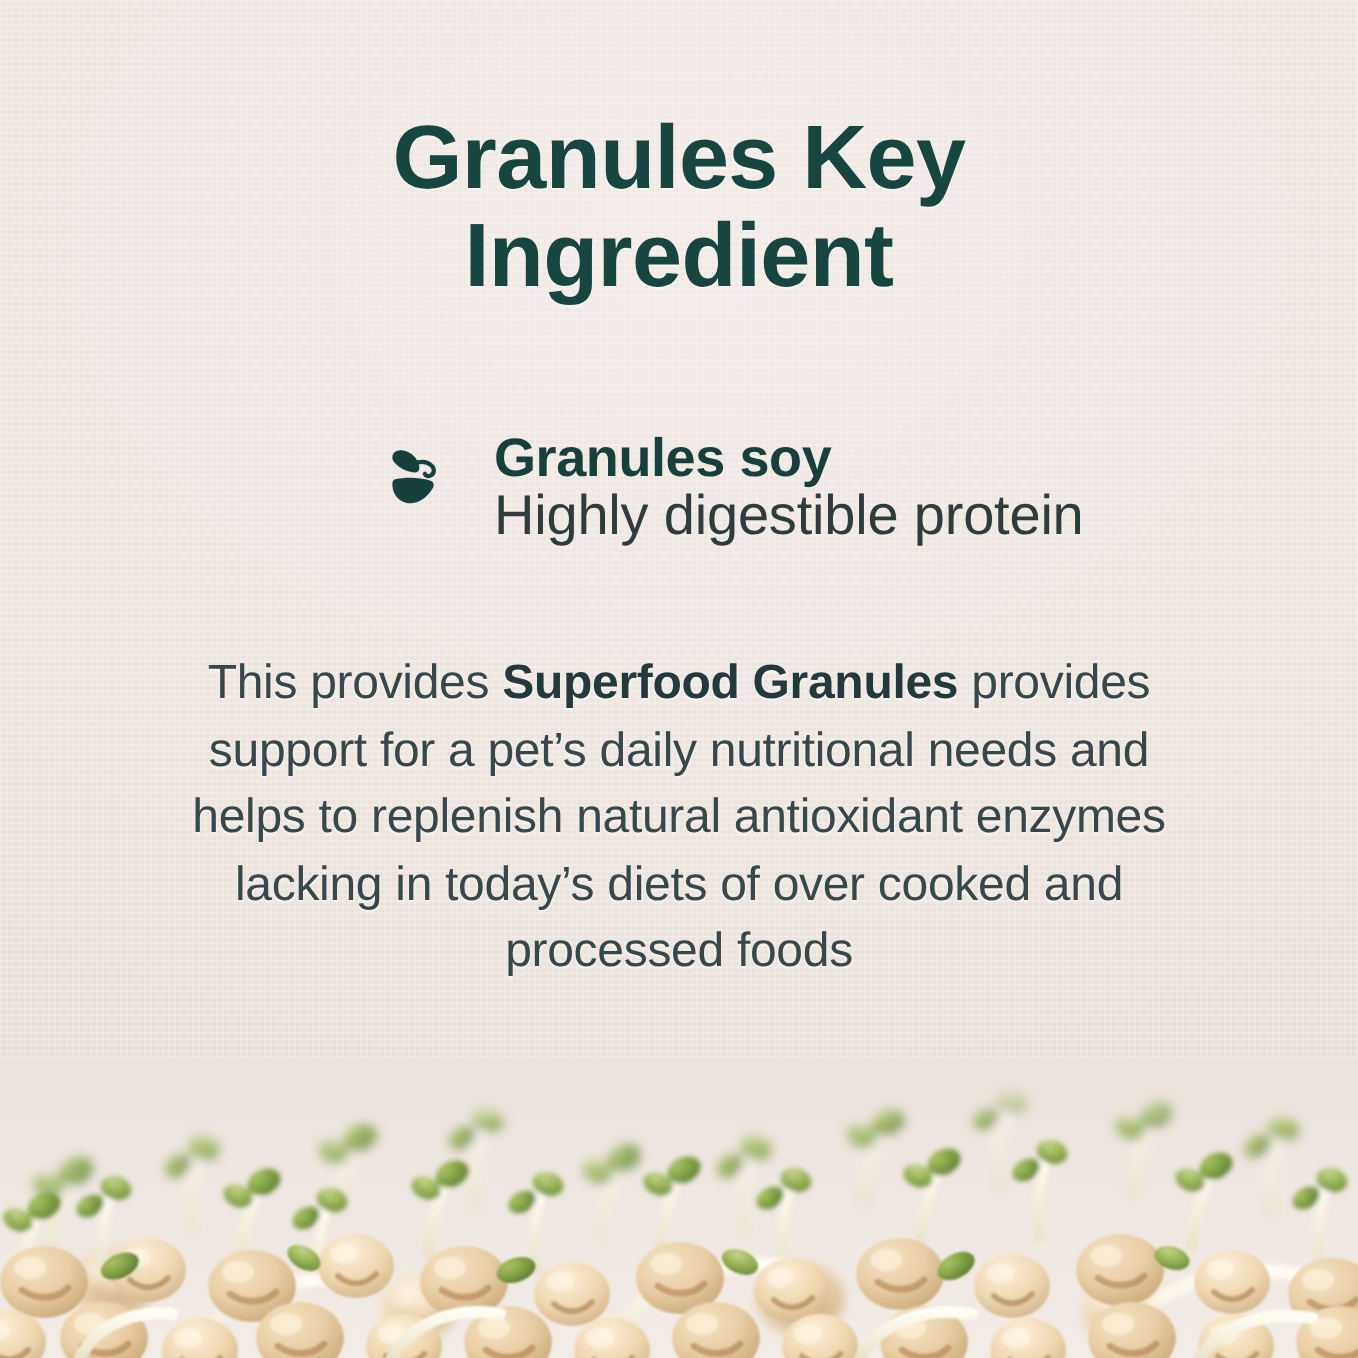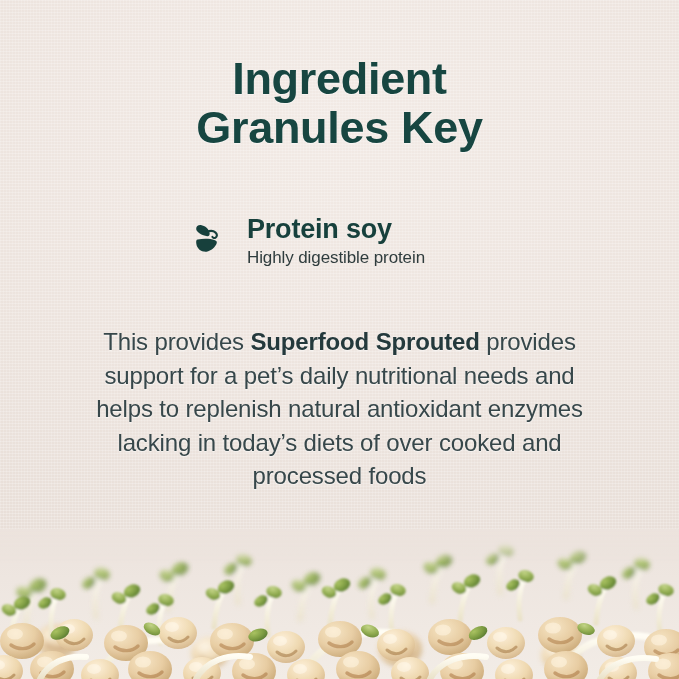--- a/index.html
+++ b/index.html
@@ -44,21 +44,21 @@
   .ki-name{
     color:#17403c;
     font-size:27px;
     font-weight:bold;
     line-height:30px;
     letter-spacing:-.2px;
     white-space:nowrap;
   }
   .ki-desc{
     color:#2f3c3d;
-    font-size:17px;
+    font-size:28px;
     font-weight:normal;
     line-height:28px;
     letter-spacing:-.1px;
     white-space:nowrap;
   }
 
   
   #body-copy{
     position:absolute; top:325px; left:90px; width:499px;
     text-align:center;
@@ -83,22 +83,22 @@
     background:linear-gradient(180deg,#ece3dd 0%, rgba(236,227,221,.75) 45%, rgba(236,227,221,0) 100%);
     pointer-events:none;
   }
 </style>
 </head>
 <body>
 
 <div id="infographic-card">
 
   <h1 id="headline">
+    <span class="hl-line">Granules Key</span>
     <span class="hl-line">Ingredient</span>
-    <span class="hl-line">Granules Key</span>
   </h1>
 
   <div id="key-ingredient">
 
     <span id="sprout-icon">
       <svg viewBox="0 0 40 40" xmlns="http://www.w3.org/2000/svg" aria-hidden="true">
 
         <path d="M3.2 9.0 C3.0 6.2 5.6 4.6 8.6 5.2 C12.8 6.0 15.8 9.0 16.6 13.0
                  C17.0 15.0 16.0 16.4 14.2 16.2 C10.0 15.7 6.2 13.6 4.2 11.2
                  C3.6 10.5 3.25 9.8 3.2 9.0 Z" fill="#17403c"></path>
@@ -106,26 +106,26 @@
         <path d="M13.6 12.0 C17.2 10.4 20.6 10.8 22.6 12.6 C24.4 14.2 24.3 16.6 22.6 17.6
                  C21.3 18.4 19.9 18.0 19.4 16.9" fill="none" stroke="#17403c" stroke-width="2.1" stroke-linecap="round"></path>
 
         <path d="M4.6 19.6 C10.2 18.4 17.0 18.6 22.0 20.2 C24.0 20.9 24.4 22.3 23.2 24.4
                  C20.6 29.0 15.6 32.2 10.8 31.6 C6.4 31.0 3.4 27.2 3.2 22.8
                  C3.1 21.0 3.4 19.9 4.6 19.6 Z" fill="#17403c"></path>
       </svg>
     </span>
 
     <div class="ki-text">
-      <div class="ki-name">Protein soy</div>
+      <div class="ki-name">Granules soy</div>
       <div class="ki-desc">Highly digestible protein</div>
     </div>
   </div>
 
-  <p id="body-copy"><span>This provides </span><b>Superfood Sprouted</b><span> provides support for a pet’s daily nutritional needs and helps to replenish natural antioxidant enzymes lacking in today’s diets of over cooked and processed foods</span></p>
+  <p id="body-copy"><span>This provides </span><b>Superfood Granules</b><span> provides support for a pet’s daily nutritional needs and helps to replenish natural antioxidant enzymes lacking in today’s diets of over cooked and processed foods</span></p>
 
   <div id="sprout-photo">
     <svg viewBox="0 0 679 150" xmlns="http://www.w3.org/2000/svg" aria-hidden="true">
       <defs>
         <radialGradient id="beanG" cx="36%" cy="28%" r="78%">
           <stop offset="0%" stop-color="#f6e4c4"></stop>
           <stop offset="55%" stop-color="#e8cda3"></stop>
           <stop offset="100%" stop-color="#caa978"></stop>
         </radialGradient>
         <radialGradient id="beanG2" cx="40%" cy="26%" r="80%">

